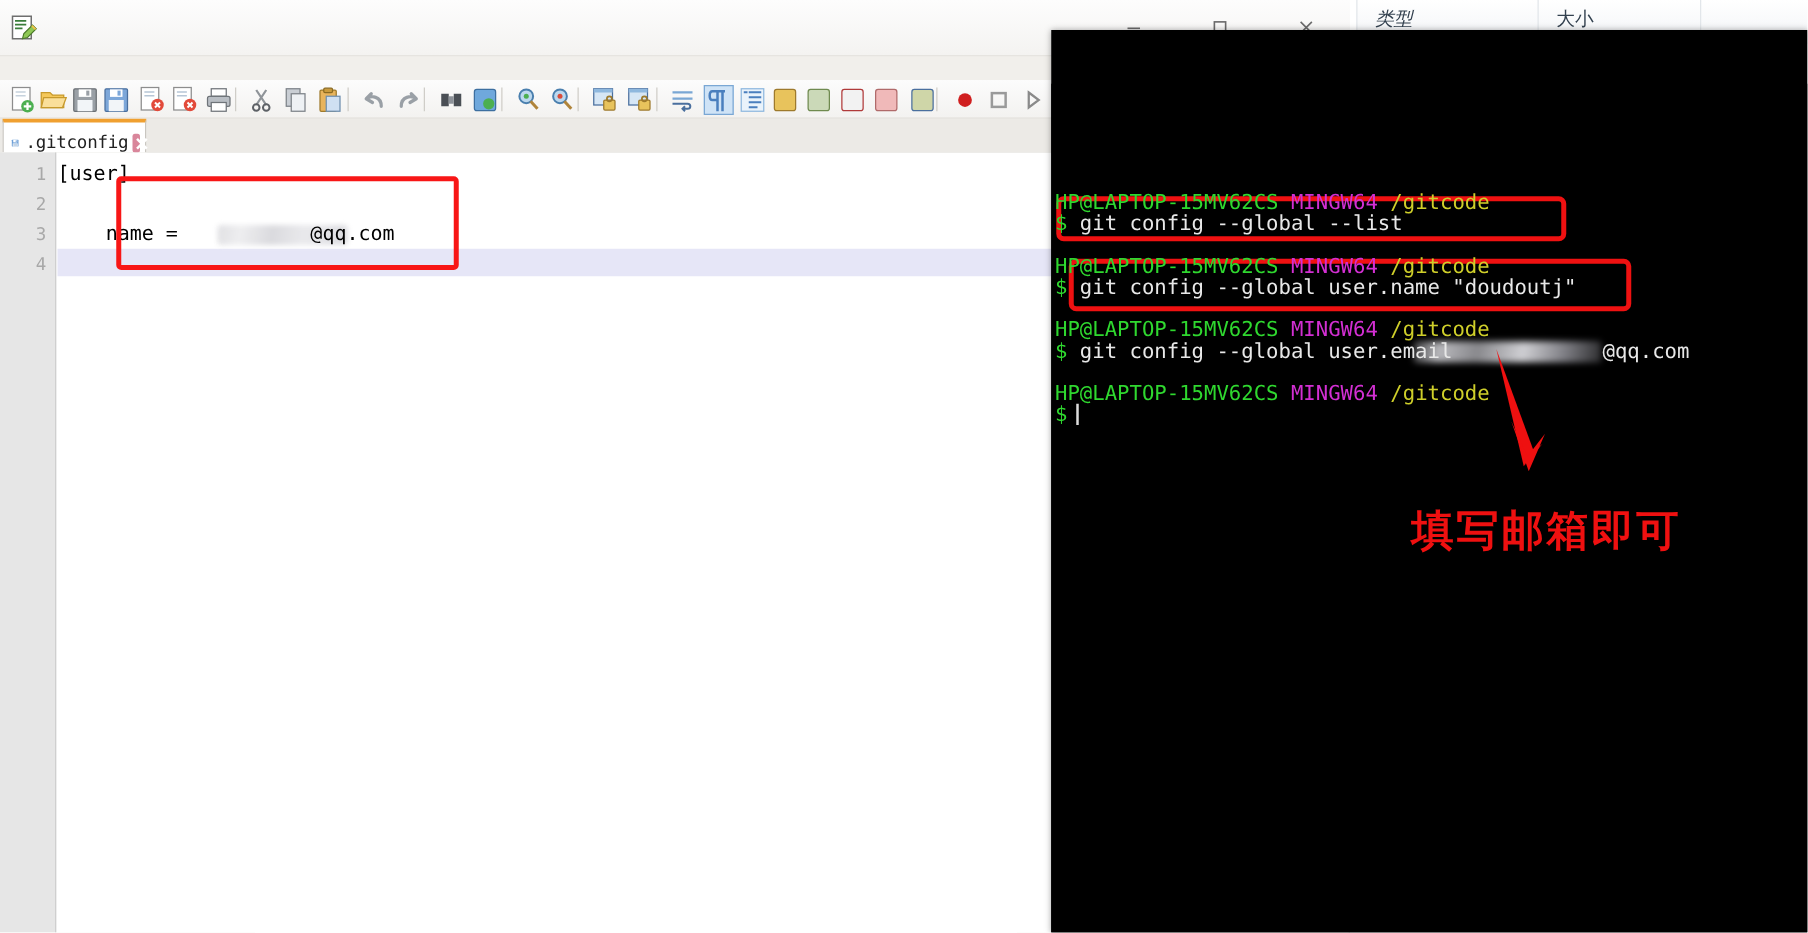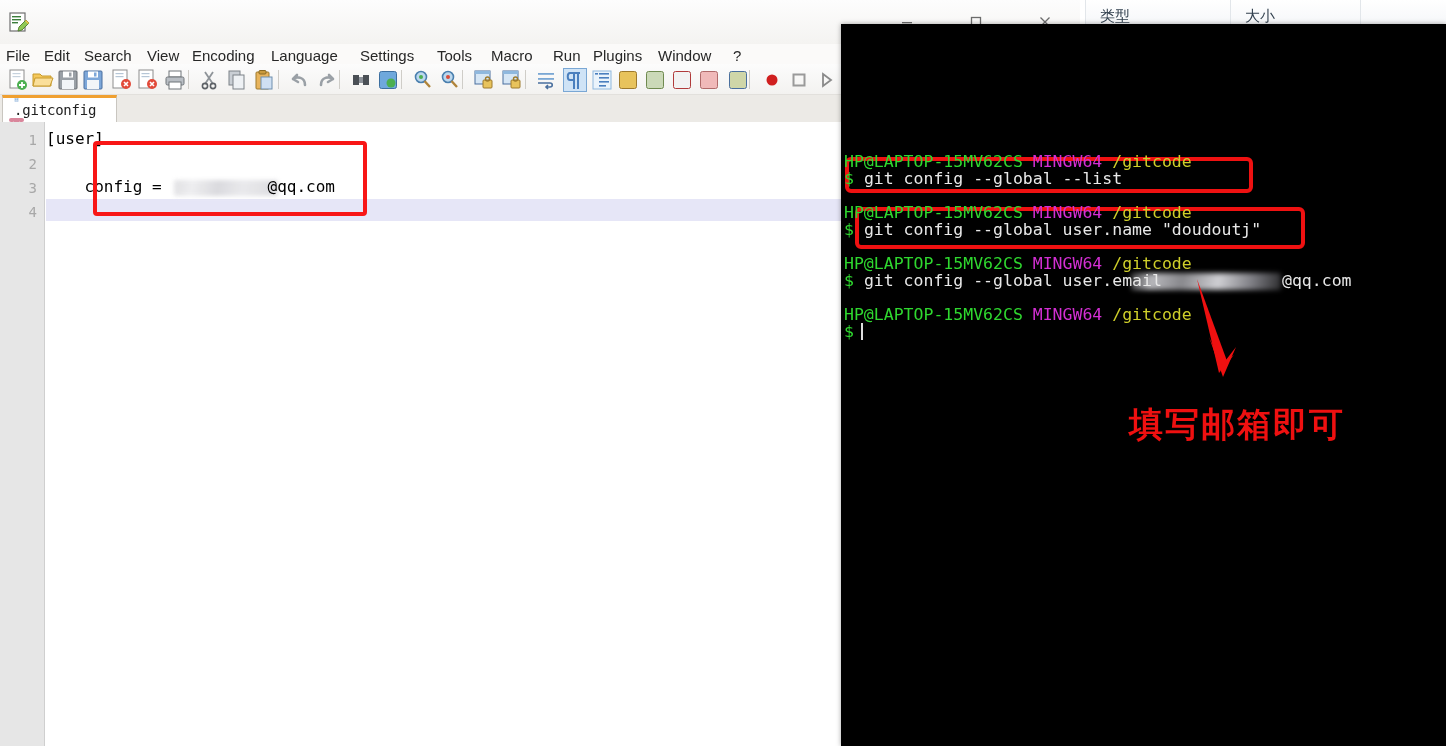--- a/index.html
+++ b/index.html
@@ -19,21 +19,21 @@
     position:absolute;left:1085px;top:0;width:361px;height:34px;
     background:linear-gradient(#ffffff,#f2f4f7);
     border-bottom:1px solid #dfe3e8;
     display:flex;
   }
   .exp-col{
     height:34px;line-height:32px;font-size:15px;color:#33414f;
     padding-left:14px;box-sizing:border-box;
     border-left:1px solid #e2e6ea;
   }
-  #exp-col-type{width:145px;}
+  #exp-col-type{width:145px;font-style:italic;}
   #exp-col-size{width:130px;}
   #exp-col-rest{width:86px;}
 
   
   #npp-window{
     position:absolute;left:0;top:0;width:1080px;height:746px;
     background:#f1efeb;
     border-right:1px solid #a0a0a0;
     box-sizing:border-box;
   }
@@ -76,21 +76,21 @@
 
   
   #npp-tabbar{
     position:absolute;left:0;top:95px;width:1080px;height:27px;
     background:#eceae6;border-bottom:1px solid #c9c6c0;
   }
   #npp-tab{
     position:absolute;left:2px;top:0px;height:27px;
     background:#ffffff;border:1px solid #c9c6c0;border-bottom:none;
     border-top:3px solid #f0a030;
-    box-sizing:border-box;display:flex;align-items:flex-start;padding:0 4px 0 6px;flex-direction:column;
+    box-sizing:border-box;display:flex;align-items:flex-end;padding:0 4px 0 6px;
   }
   #npp-tab-label{
     font-family:"DejaVu Sans Mono","Liberation Mono",monospace;
     font-size:14px;color:#222;margin:0 3px 0 5px;letter-spacing:-0.2px;
   }
   #npp-tab-close{
     width:15px;height:15px;background:#d9869b;border-radius:2px;
     position:relative;
   }
   #npp-tab-close .x1,#npp-tab-close .x2{
@@ -221,35 +221,20 @@
         </svg>
       </div>
       <div class="npp-wb">
         <svg class="g" width="16" height="16" viewBox="0 0 16 16">
           <path d="M3.5 3.5 L12.5 12.5 M12.5 3.5 L3.5 12.5" stroke="#6c6c6c" stroke-width="1.3"></path>
         </svg>
       </div>
     </div>
   </div>
 
-  <div id="npp-menubar">
-      <div class="menu-item" style="left: 6px;">File</div>
-      <div class="menu-item" style="left: 44px;">Edit</div>
-      <div class="menu-item" style="left: 84px;">Search</div>
-      <div class="menu-item" style="left: 147px;">View</div>
-      <div class="menu-item" style="left: 192px;">Encoding</div>
-      <div class="menu-item" style="left: 271px;">Language</div>
-      <div class="menu-item" style="left: 360px;">Settings</div>
-      <div class="menu-item" style="left: 437px;">Tools</div>
-      <div class="menu-item" style="left: 491px;">Macro</div>
-      <div class="menu-item" style="left: 553px;">Run</div>
-      <div class="menu-item" style="left: 593px;">Plugins</div>
-      <div class="menu-item" style="left: 658px;">Window</div>
-      <div class="menu-item" style="left: 733px;">?</div>
-    </div>
 
   <div id="npp-toolbar">
       <div class="tb-btn" style="left: 6px;"><svg width="24" height="24" viewBox="0 0 24 24">
           <rect x="4" y="2" width="14" height="18" fill="#ffffff" stroke="#8d8d8d"></rect>
           <rect x="6.5" y="5" width="8" height="1.2" fill="#c6d2dd"></rect>
           <rect x="6.5" y="8" width="8" height="1.2" fill="#c6d2dd"></rect>
           <circle cx="16" cy="17" r="5" fill="#4caf50"></circle>
           <path d="M16 14 V20 M13 17 H19" stroke="#fff" stroke-width="1.8"></path>
         </svg></div>
       <div class="tb-btn" style="left: 31px;"><svg width="24" height="24" viewBox="0 0 24 24">
@@ -409,21 +394,21 @@
     <div id="gutter">
         <div class="gutter-num" style="top: 6px;">1</div>
         <div class="gutter-num" style="top: 30px;">2</div>
         <div class="gutter-num" style="top: 54px;">3</div>
         <div class="gutter-num" style="top: 78px;">4</div>
       </div>
     <div id="code-area">
       <div id="current-line-hl" style="top: 77px;"></div>
       <div id="blur-email-editor" style="left: 128px; top: 58px; width: 104px; height: 16px;"></div>
     <div class="code-line" style="top: 5px;">[user]</div>
-        <div class="code-line" style="top: 53px;">    config =           @qq.com</div>
+        <div class="code-line" style="top: 53px;">    name =           @qq.com</div>
         <div class="code-line" style="top: 77px;"></div>
       </div>
     <div id="red-box-editor" style="left: 93px; top: 19px; width: 274px; height: 75px;"></div>
   </div>
 </div>
 
 <div id="mingw-window">
 
   <div id="term-body">
 

